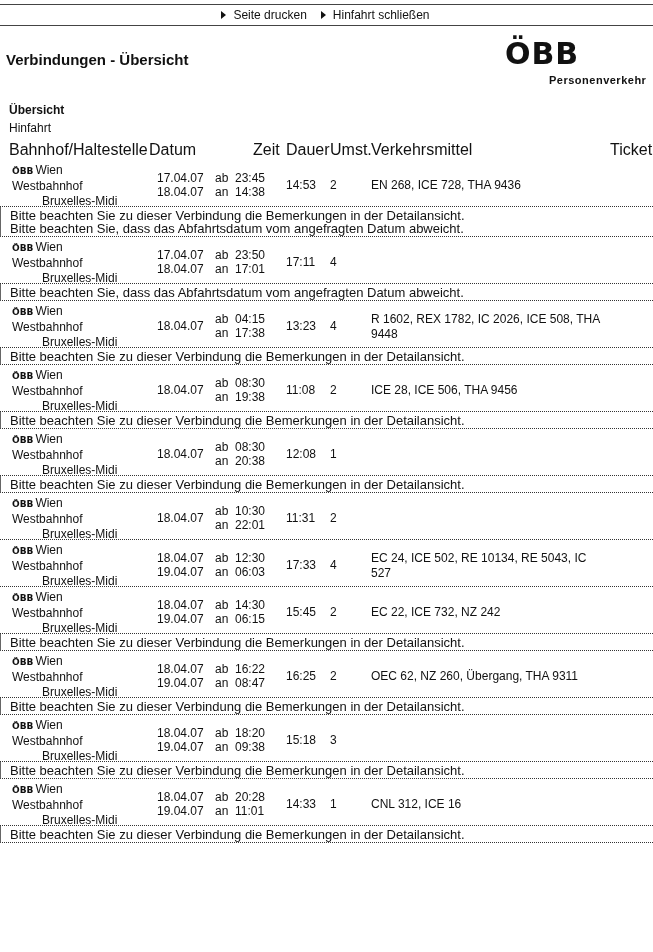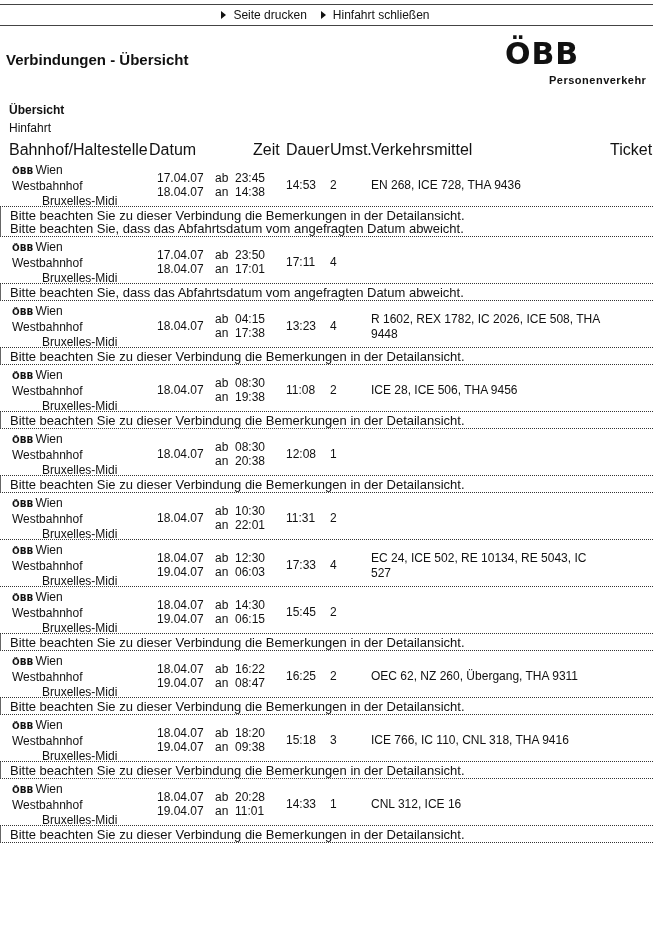--- a/index.html
+++ b/index.html
@@ -206,20 +206,21 @@
       <div class="c-date">
         <div>18.04.07</div>
         <div>19.04.07</div>
       </div>
       <div class="c-time">
         <div><span>ab</span><b style="font-weight:normal">14:30</b></div>
         <div><span>an</span><b style="font-weight:normal">06:15</b></div>
       </div>
       <div class="c-dur">15:45</div>
       <div class="c-chg">2</div>
+      <div class="c-trains">EC 22, ICE 732, NZ 242</div>
     </div>
     <div class="note">
       <div>Bitte beachten Sie zu dieser Verbindung die Bemerkungen in der Detailansicht.</div>
     </div>
     <div class="conn">
       <div class="c-station">
         <div><span class="lg">ÖBB</span><span>Wien</span></div>
         <div>Westbahnhof</div>
         <div class="to">Bruxelles-Midi</div>
       </div>
@@ -247,21 +248,20 @@
       <div class="c-date">
         <div>18.04.07</div>
         <div>19.04.07</div>
       </div>
       <div class="c-time">
         <div><span>ab</span><b style="font-weight:normal">18:20</b></div>
         <div><span>an</span><b style="font-weight:normal">09:38</b></div>
       </div>
       <div class="c-dur">15:18</div>
       <div class="c-chg">3</div>
-      <div class="c-trains">ICE 766, IC 110, CNL 318, THA 9416</div>
     </div>
     <div class="note">
       <div>Bitte beachten Sie zu dieser Verbindung die Bemerkungen in der Detailansicht.</div>
     </div>
     <div class="conn">
       <div class="c-station">
         <div><span class="lg">ÖBB</span><span>Wien</span></div>
         <div>Westbahnhof</div>
         <div class="to">Bruxelles-Midi</div>
       </div>

